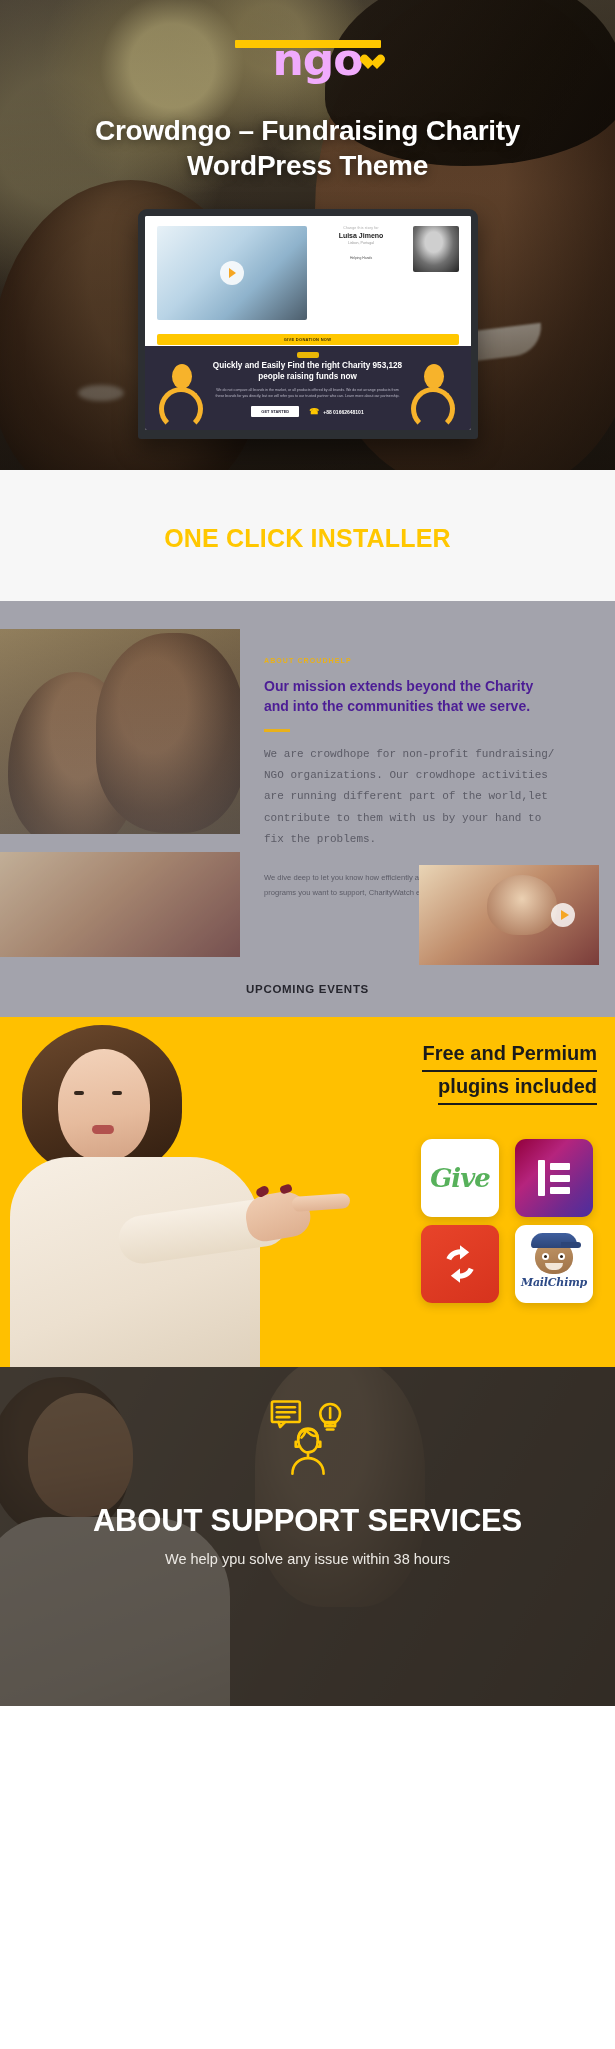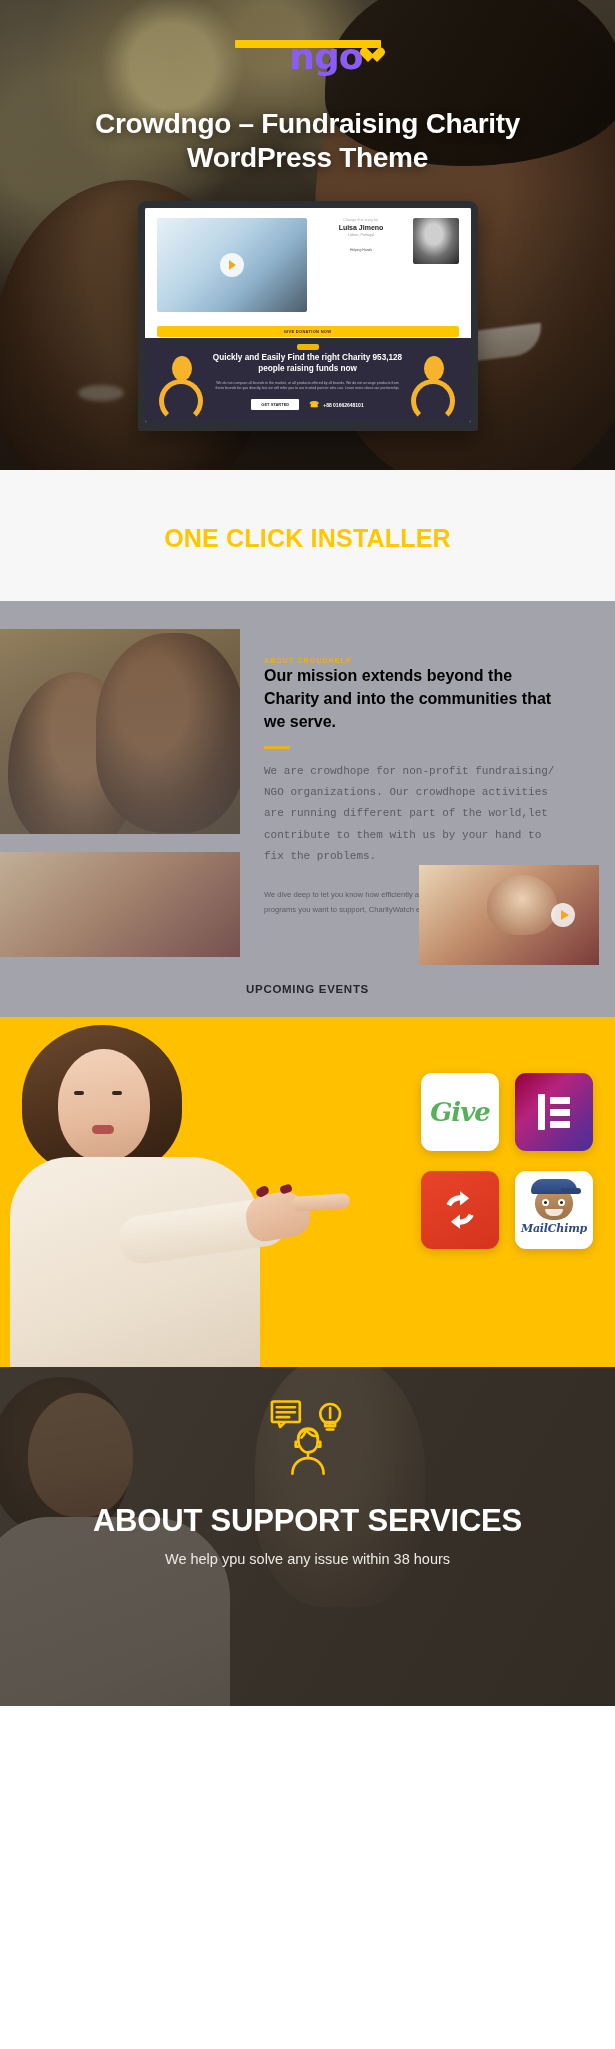--- a/index.html
+++ b/index.html
@@ -71,21 +71,21 @@
   .logo { display:inline-block; position:relative; width:146px; }
   .logo-bar { height:8px; background:#FFC700; width:146px; border-radius:1px; }
   .logo-crowd {
     font-family:"DejaVu Sans", sans-serif;
     font-weight:700; font-size:44px; line-height:.92; color:#FFC700;
     letter-spacing:-1px; text-align:left; margin-top:2px;
   }
   .logo-row2 { display:flex; align-items:flex-end; justify-content:flex-end; margin-top:-8px; }
   .logo-ngo {
     font-family:"DejaVu Sans", sans-serif;
-    font-weight:700; font-size:36px; line-height:.92; color:#8b5cf6; letter-spacing:-1px;
+    font-weight:700; font-size:44px; line-height:.92; color:#f0abfc; letter-spacing:-1px;
   }
   .logo-heart { width:17px; height:17px; margin:0 0 9px 1px; position:relative; }
   .logo-heart:before,.logo-heart:after{
     content:""; position:absolute; width:9px; height:14px; background:#FFC700;
     border-radius:9px 9px 0 0; top:1px;
   }
   .logo-heart:before{ left:4px; transform:rotate(-45deg); transform-origin:0 100%; }
   .logo-heart:after{ left:4px; transform:rotate(45deg); transform-origin:100% 100%; }
 
   .hero-title {
@@ -181,21 +181,21 @@
   .mission-photo2 {
     margin-top:18px; height:105px; width:240px;
     background:linear-gradient(140deg,#c9b293 0%,#a67f62 45%,#6d3f3c 100%);
     position:relative; overflow:hidden;
   }
   .mission-photo2 .scrim { position:absolute; inset:0; background:rgba(163,163,172,.18); }
 
   .mission-right { flex:1; padding:28px 16px 0 24px; position:relative; }
   .about-kicker { color:#E9B11A; font-size:7px; font-weight:700; letter-spacing:1.1px; }
   .mission-h {
-    color:#000000; font-size:16px; font-weight:700; line-height:1.45; max-width:290px;
+    margin-top:12px; color:#4c1d95; font-size:14px; font-weight:700; line-height:1.45; max-width:290px;
   }
   .mission-rule { width:26px; height:3px; background:#E9B11A; margin:12px 0 12px; }
   .mission-body { color:#5b5b66; font-size:11px; line-height:1.95; max-width:300px;font-family:Liberation Mono, monospace; }
   .mission-body2 { color:#5b5b66; font-size:7.6px; line-height:1.95; max-width:300px; margin-top:20px; }
 
   .mission-photo3 {
     position:absolute; right:16px; bottom:-8px; width:180px; height:100px;
     background:linear-gradient(140deg,#e9d5b6 0%,#c08d6b 45%,#7a3c3a 100%);
     overflow:hidden;
   }
@@ -258,21 +258,21 @@
   .plg-nail2{ position:absolute; left:280px; top:168px; width:12px;height:8px;background:#7d1f2e;border-radius:6px; transform:rotate(-18deg);}
 
   .plg-right { flex:1; padding:22px 18px 0 0; }
   .plg-heading {
     text-align:right; color:#1b1b1b; font-weight:700; font-size:20px; line-height:1.45;
   }
   .plg-heading span {
     display:inline-block; border-bottom:2.5px solid #1b1b1b; padding-bottom:2px;
   }
   .plg-grid {
-    display:grid; grid-template-columns:repeat(2, 78px); gap:20px 16px;
+    display:grid; grid-template-columns:repeat(2, 78px); gap:8px 16px;
     justify-content:end; margin-top:34px; padding-right:4px;
   }
   .plg-card {
     width:78px; height:78px; border-radius:11px; display:flex; align-items:center; justify-content:center;
     box-shadow:0 3px 10px rgba(0,0,0,.16); overflow:hidden; position:relative;
   }
   .card-give { background:#ffffff; }
   .give-txt { font-family:"DejaVu Serif", serif; font-style:italic; font-weight:700; font-size:26px; color:#57B15B; letter-spacing:-1px; }
   .card-elementor { background:linear-gradient(135deg,#92003B 0%,#B5247D 35%,#6E2A8F 75%,#4B2E9E 100%); }
   .elem-glyph { display:flex; gap:5px; align-items:center; }
@@ -462,20 +462,24 @@
       <div class="plg-lips"></div>
       <div class="plg-body"></div>
       <div class="plg-arm"></div>
       <div class="plg-hand"></div>
       <div class="plg-finger"></div>
       <div class="plg-nail"></div>
       <div class="plg-nail2"></div>
     </div>
 
     <div class="plg-right">
+      <div class="plg-heading">
+        <span>Free and Permium</span><br>
+        <span>plugins included</span>
+      </div>
 
       <div class="plg-grid">
 
         <div class="plg-card card-give">
           <span class="give-txt">Give</span>
         </div>
 
         <div class="plg-card card-elementor">
           <div class="elem-glyph">
             <div class="bar"></div>

